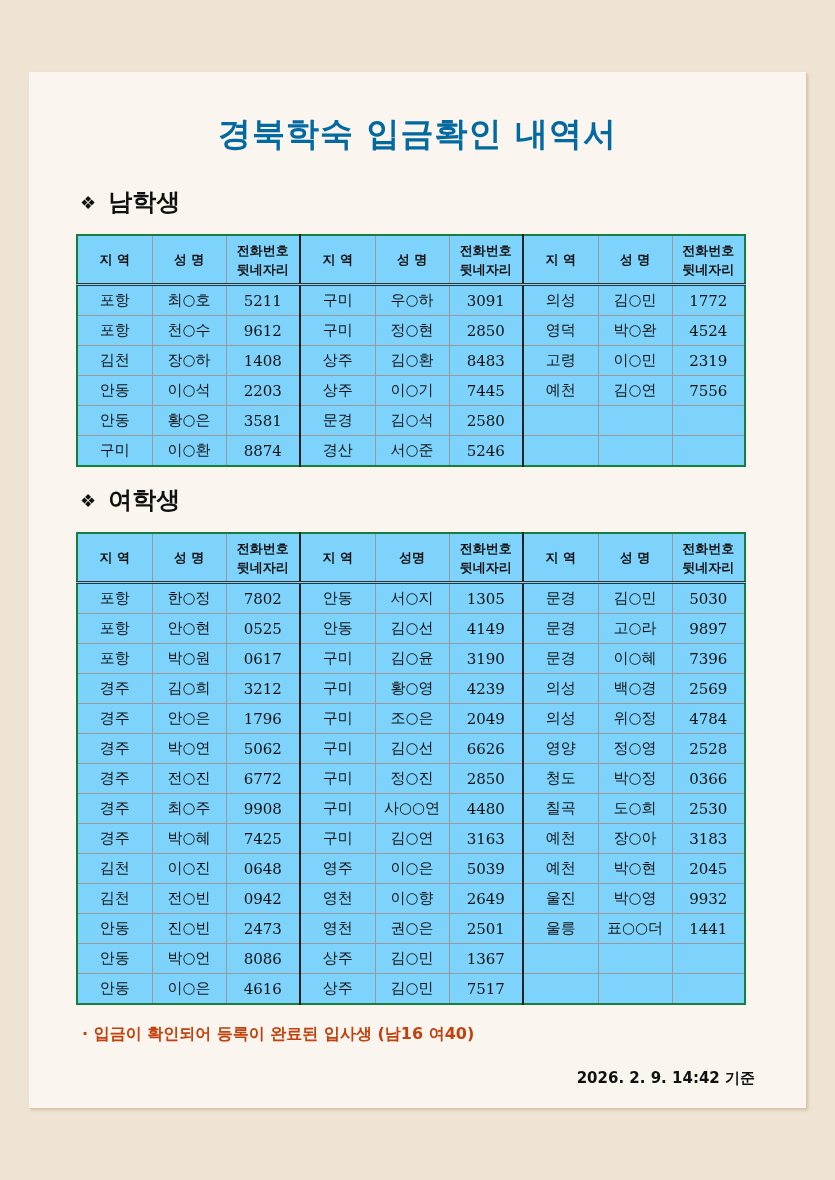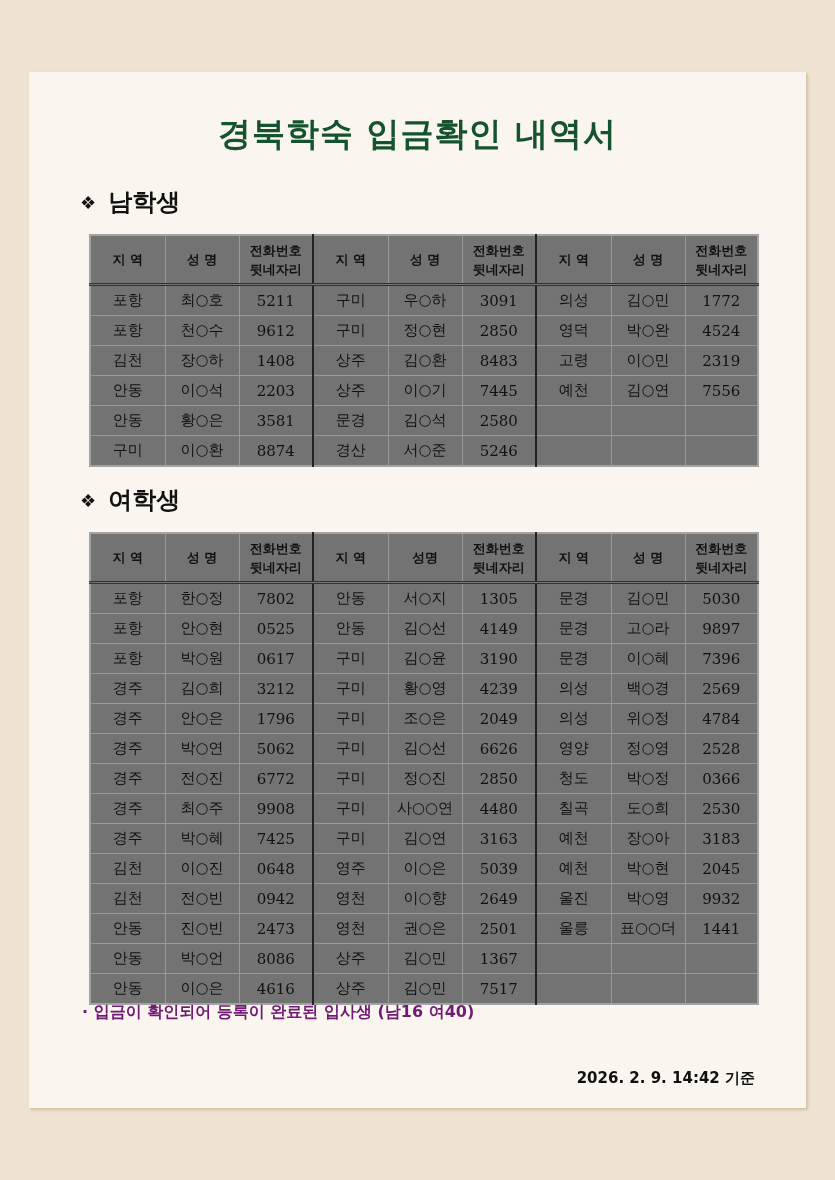--- a/index.html
+++ b/index.html
@@ -16,39 +16,39 @@
     width: 777px; height: 1036px;
     background: #faf5ee;
     box-shadow: 1px 1px 0 #d7c6a9, 2px 2px 3px rgba(150,120,80,0.35);
   }
   .title {
     position: absolute;
     left: 0; right: 0; top: 112px;
     text-align: center;
     font-size: 33px; font-weight: bold;
     letter-spacing: 1px;
-    color: #14532d;
+    color: #0369a1;
   }
   .section {
     position: absolute;
     left: 80px;
     font-size: 24px; font-weight: bold;
     color: #111;
     display: flex; align-items: center; gap: 12px;
   }
   .section .diamond {
     font-size: 18px;
   }
   table.roster {
     position: absolute;
-    left: 89px;
+    left: 76px;
     width: 668px;
     border-collapse: collapse;
-    background: #737373;
-    border: 2px solid #a3a3a3;
+    background: #7dd3fc;
+    border: 2px solid #15803d;
     table-layout: fixed;
   }
   table.roster th, table.roster td {
     border: 1px solid #999;
     text-align: center;
     padding: 0;
     color: #111;
   }
   table.roster th {
     height: 47px;
@@ -59,23 +59,23 @@
     border-bottom: 3px double #333;
   }
   table.roster td {
     height: 29px;
     font-family: "DejaVu Serif", serif;
     font-size: 15px;
   }
   table.roster .grp-start { border-left: 2px solid #222; }
   .note {
     position: absolute;
-    left: 82px; top: 1002px;
+    left: 82px; top: 1024px;
     font-size: 16px; font-weight: bold;
-    color: #701a75;
+    color: #c2410c;
   }
   .stamp {
     position: absolute;
     right: 80px; top: 1069px;
     font-size: 15px; font-weight: bold;
     color: #111;
   }
 </style>
 </head>
 <body>

